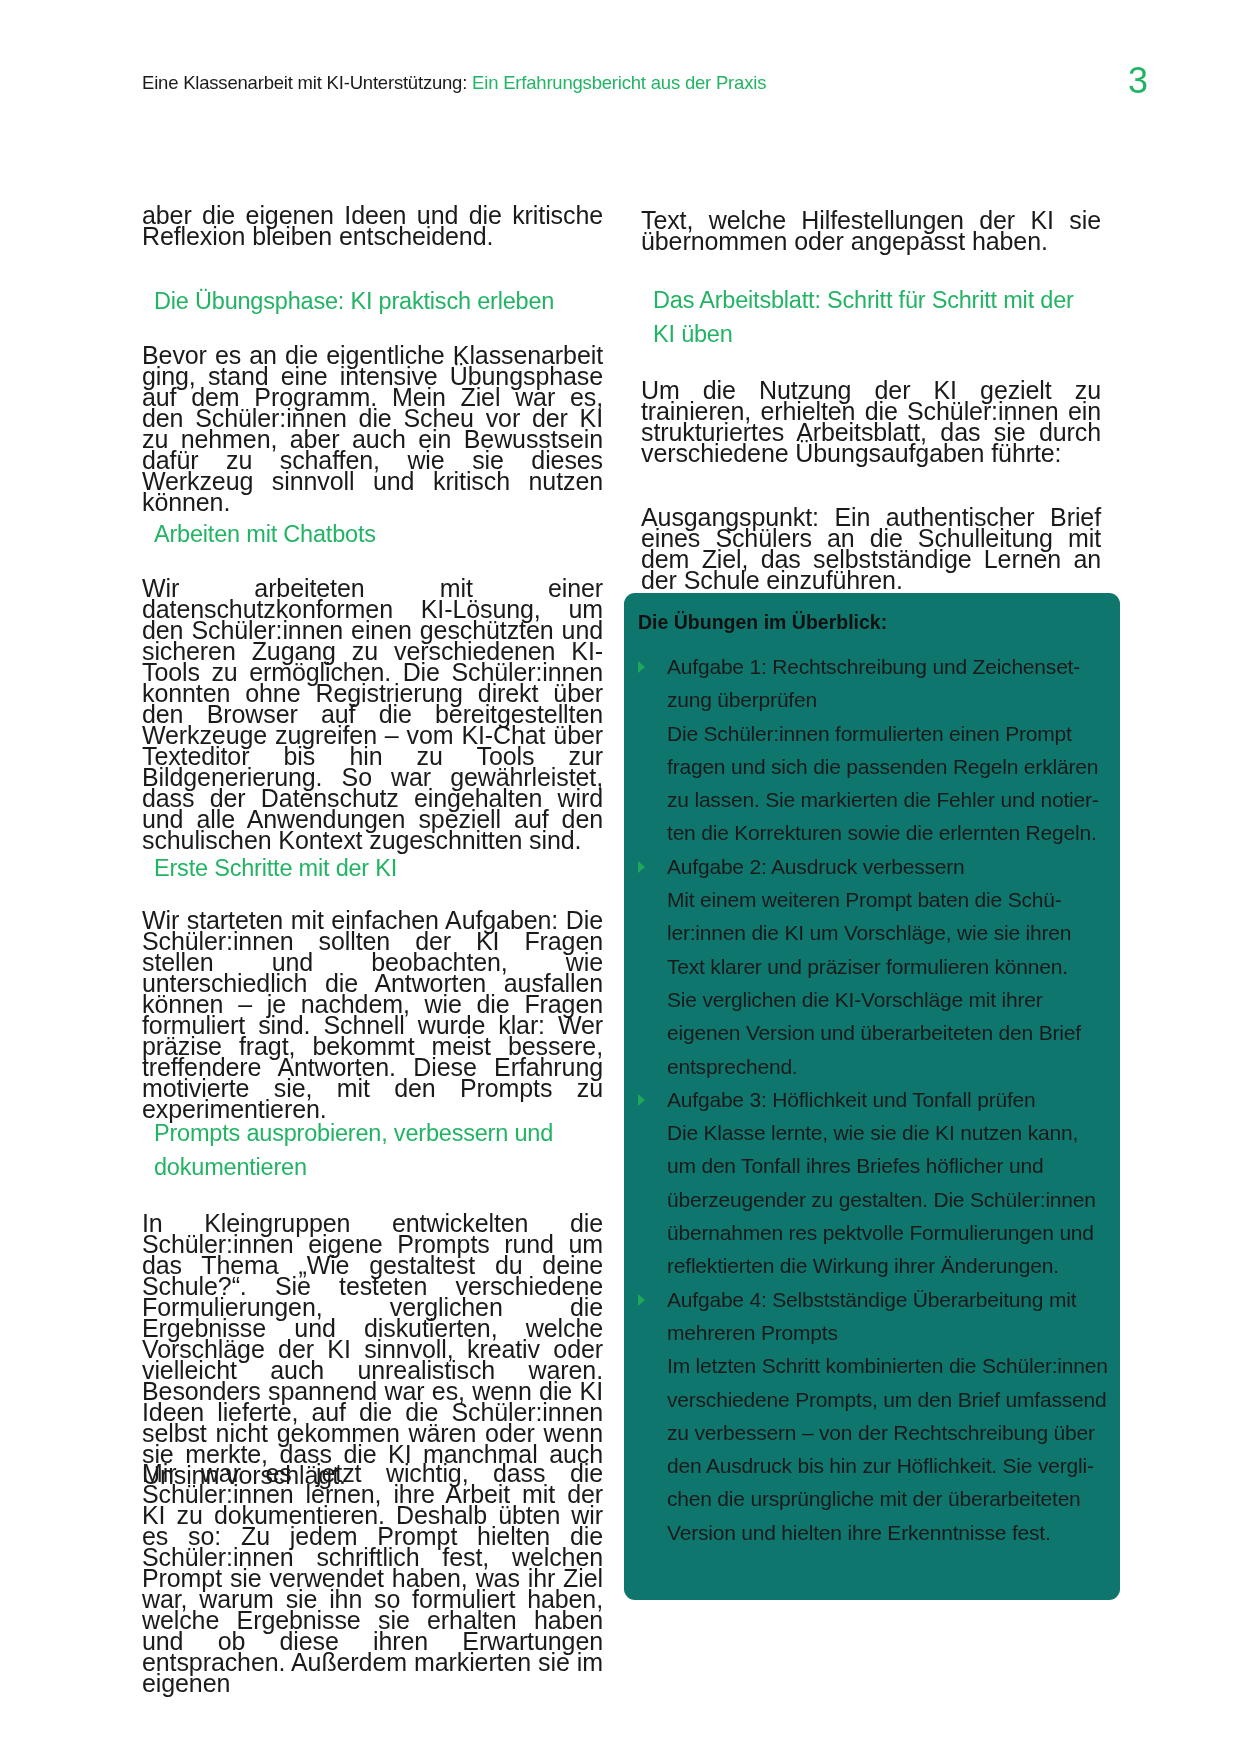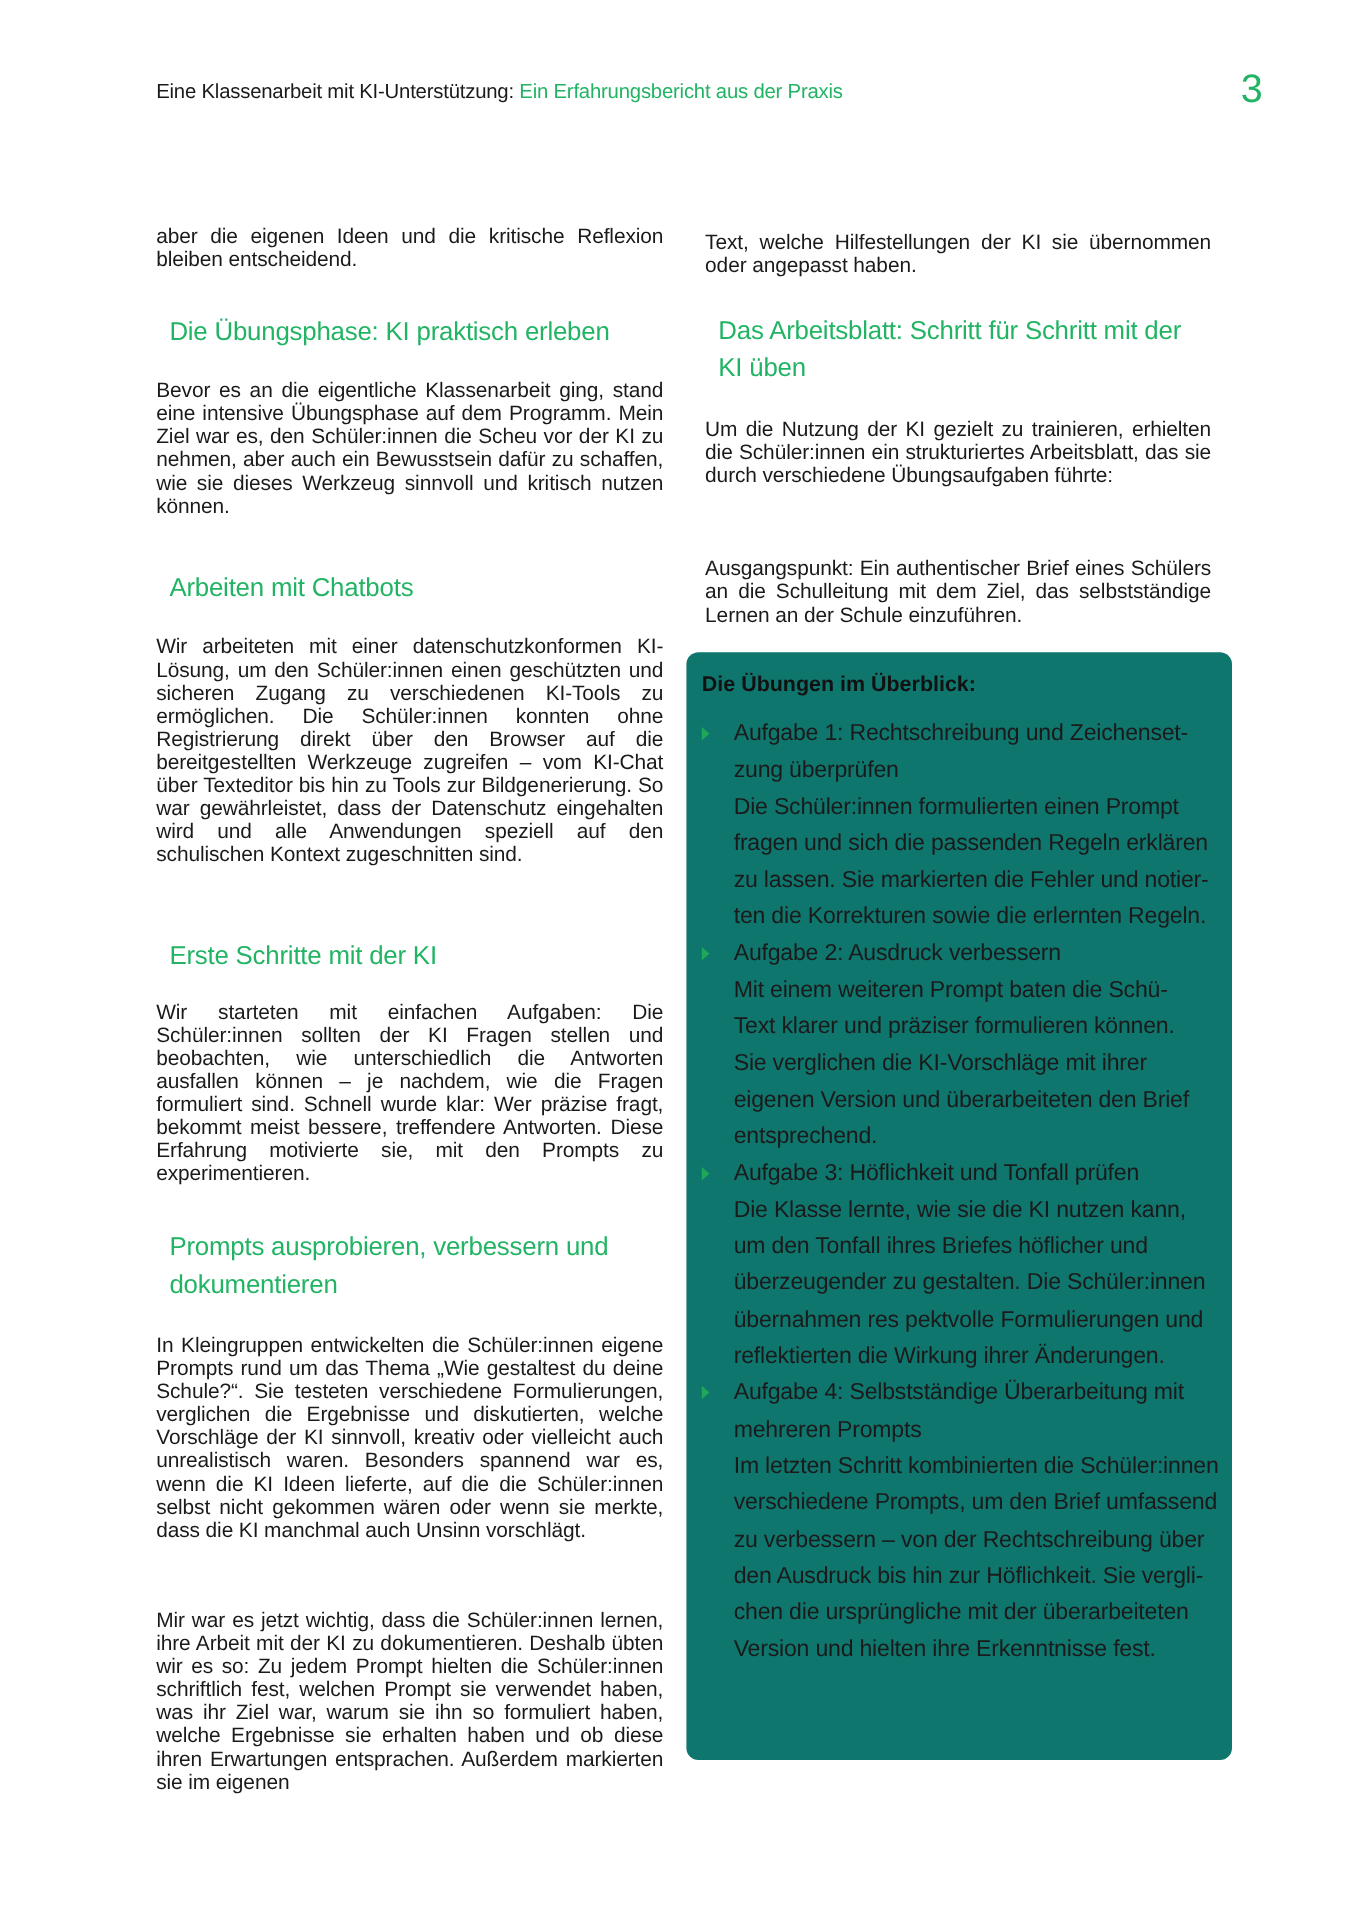--- a/index.html
+++ b/index.html
@@ -2,21 +2,21 @@
 <html><head>
 <meta charset="utf-8">
 <style>
   html, body { margin: 0; padding: 0; background: #ffffff; }
   body { width: 1240px; height: 1754px; position: relative; overflow: hidden;
          font-family: "Liberation Sans", sans-serif; color: #1a1a1a; }
   .running-head { position: absolute; left: 142px; top: 72px; font-size: 18.5px; letter-spacing: -0.2px; white-space: nowrap; text-align: center; }
   .running-head .sub { color: #22b464; }
   .page-num { position: absolute; left: 1128px; top: 60px; font-size: 36px; color: #22b464; font-weight: 300; }
   .blk { position: absolute; }
-  .body { font-size: 19px; line-height: 21px; text-align: justify; text-align-last: left; letter-spacing: -0.1px; }
+  .body { font-size: 25px; line-height: 21px; text-align: justify; text-align-last: left; letter-spacing: -0.1px; }
   .h { font-size: 23.5px; line-height: 34px; color: #22b464; letter-spacing: -0.2px; margin-left: 12px; }
   .col-l { left: 142px; width: 461px; }
   .col-r { left: 641px; width: 460px; }
   .box { position: absolute; left: 624px; top: 593px; width: 496px; height: 1007px; background: #0f766e; border-radius: 11px; }
   .box-title { position: absolute; left: 14px; top: 18px; font-size: 19.5px; font-weight: bold; color: #111; }
   .box-list { position: absolute; left: 14px; top: 57px; width: 470px; margin: 0; padding: 0; list-style: none; }
   .box-list li { position: relative; padding-left: 29px; font-size: 21px; line-height: 33.3px; color: #1a1a1a; letter-spacing: -0.2px; }
   .box-list .arrow { position: absolute; left: 0; top: 11px; width: 0; height: 0;
     border-top: 6px solid transparent; border-bottom: 6px solid transparent; border-left: 7px solid #1fa85a; }
   .line { display: block; white-space: nowrap; }
@@ -58,20 +58,21 @@
         <span class="line">zung überprüfen</span>
         <span class="line">Die Schüler:innen formulierten einen Prompt</span>
         <span class="line">fragen und sich die passenden Regeln erklären</span>
         <span class="line">zu lassen. Sie markierten die Fehler und notier-</span>
         <span class="line">ten die Korrekturen sowie die erlernten Regeln.</span>
       </li>
       <li>
         <span class="arrow"></span>
         <span class="line">Aufgabe 2: Ausdruck verbessern</span>
         <span class="line">Mit einem weiteren Prompt baten die Schü-</span>
+        <span class="line">ler:innen die KI um Vorschläge, wie sie ihren</span>
         <span class="line">Text klarer und präziser formulieren können.</span>
         <span class="line">Sie verglichen die KI-Vorschläge mit ihrer</span>
         <span class="line">eigenen Version und überarbeiteten den Brief</span>
         <span class="line">entsprechend.</span>
       </li>
       <li>
         <span class="arrow"></span>
         <span class="line">Aufgabe 3: Höflichkeit und Tonfall prüfen</span>
         <span class="line">Die Klasse lernte, wie sie die KI nutzen kann,</span>
         <span class="line">um den Tonfall ihres Briefes höflicher und</span>

